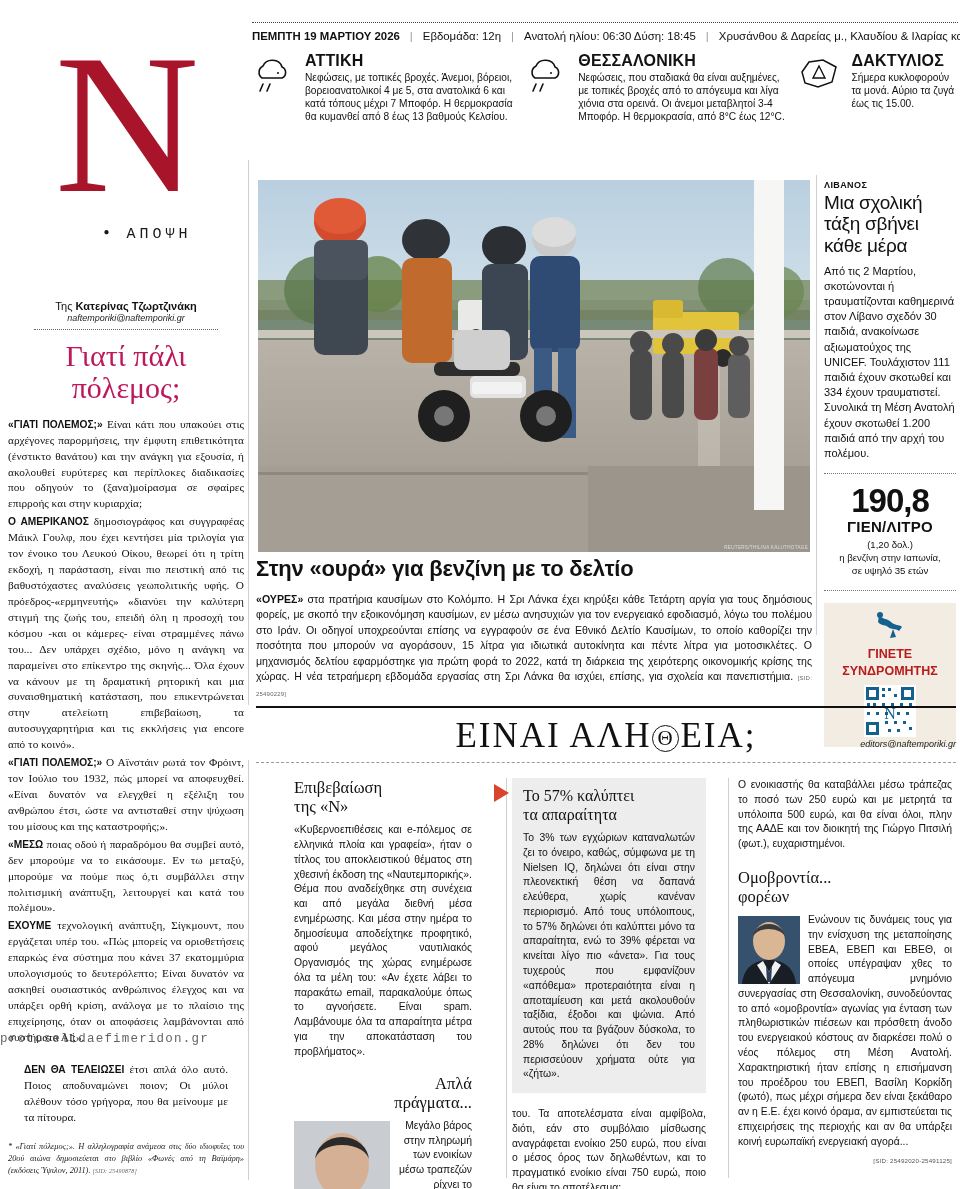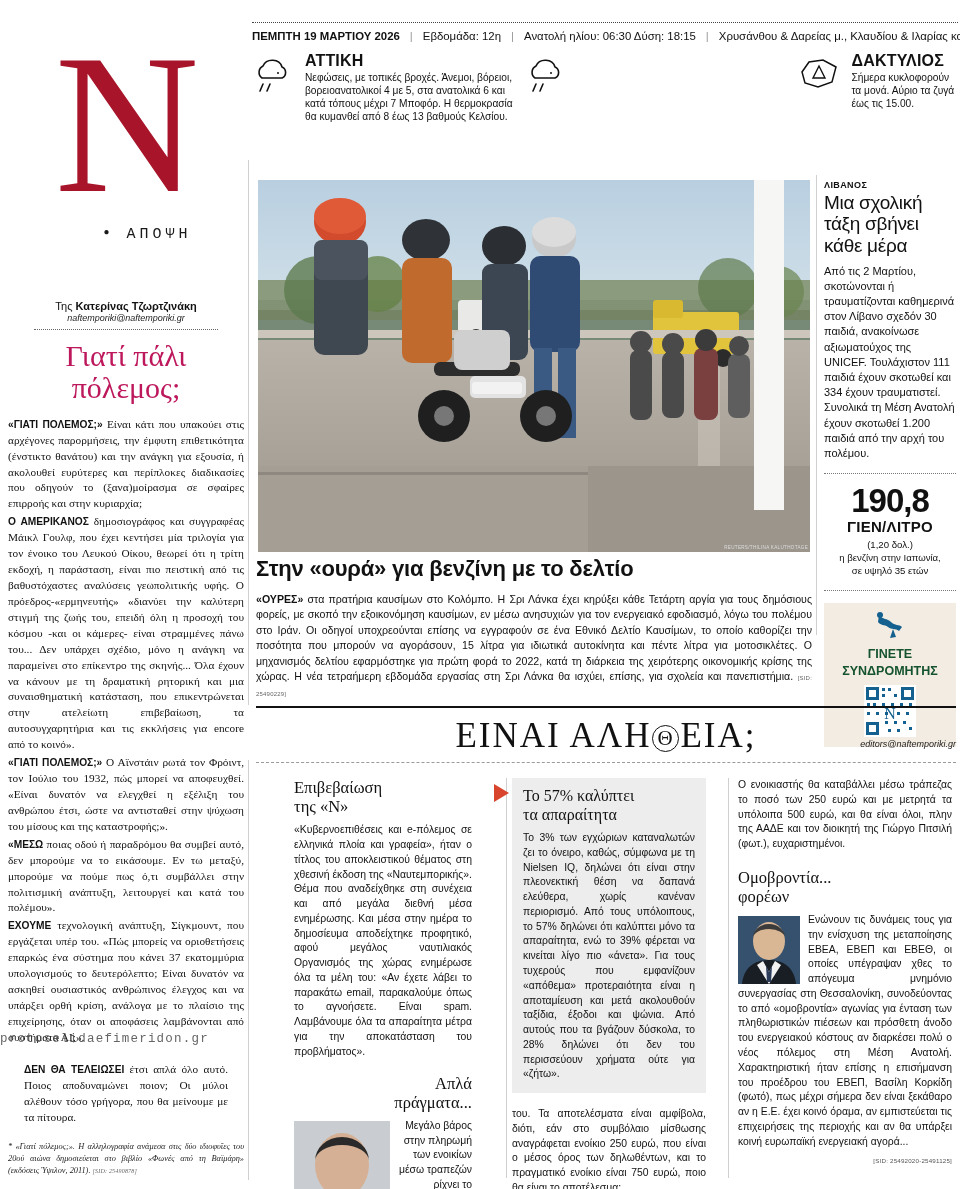--- a/index.html
+++ b/index.html
@@ -119,21 +119,21 @@
   .bignum {
     text-align: center; font-size: 33px; font-weight: bold; color: #111; letter-spacing: -1px;
     line-height: 1;
   }
   .bigunit { text-align: center; font-size: 15px; font-weight: bold; letter-spacing: .3px; margin-top: 1px; }
   .bigsub { text-align: center; font-size: 9.6px; line-height: 1.35; margin-top: 4px; color: #111; }
   .promo {
     margin-top: 12px; background: #f3ece2; padding: 8px 6px 10px; text-align: center;
   }
   .promo-icon { font-size: 22px; color: #14618f; line-height: 1; }
-  .promo-label { font-size: 12.5px; font-weight: bold; color: #14532d; line-height: 1.1; margin-top: 3px; }
+  .promo-label { font-size: 12.5px; font-weight: bold; color: #b91c1c; line-height: 1.1; margin-top: 3px; }
   .qr { width: 52px; height: 52px; margin: 7px auto 0; position: relative; background: #fff; }
 
   
   .sec-rule { position: absolute; left: 256px; top: 706px; width: 700px; border-top: 2px solid #111; }
   .sec-title {
     position: absolute; left: 256px; top: 716px; width: 700px; text-align: center;
     font-family: "Liberation Serif", serif; font-size: 35px; letter-spacing: 2px; color: #111;
   }
   .sec-title .theta-circ {
     display: inline-block; border: 1.5px solid #111; border-radius: 50%;
@@ -186,21 +186,21 @@
 
   <div class="masthead">
     <div class="logo-N">N</div>
     <div class="logo-sub">
       <span class="bullet">●</span>
       <span>ΑΠΟΨΗ</span>
     </div>
   </div>
 
   <div class="datebar">
-    <span class="seg"><b>ΠΕΜΠΤΗ 19 ΜΑΡΤΙΟΥ 2026</b></span><span class="sep">|</span><span class="seg">Εβδομάδα: 12η</span><span class="sep">|</span><span class="seg">Ανατολή ηλίου: 06:30 Δύση: 18:15</span><span class="sep">|</span><span class="seg">Χρυσάνθου &amp; Δαρείας μ., Κλαυδίου &amp; Ιλαρίας και τέκνων μ.</span>
+    <span class="seg"><b>ΠΕΜΠΤΗ 19 ΜΑΡΤΙΟΥ 2026</b></span><span class="sep">|</span><span class="seg">Εβδομάδα: 12η</span><span class="sep">|</span><span class="seg">Ανατολή ηλίου: 06:30 Δύση: 18:45</span><span class="sep">|</span><span class="seg">Χρυσάνθου &amp; Δαρείας μ., Κλαυδίου &amp; Ιλαρίας και τέκνων μ.</span>
   </div>
 
   <div class="weather">
 
     <div class="wcell attiki">
       <div class="wicon">
         <svg width="44" height="40" viewBox="0 0 44 40">
           <path d="M10 22 a7 7 0 0 1 1-12 a10 9 0 0 1 19 1 a6 6 0 0 1 0 11 z" fill="none" stroke="#111" stroke-width="1.6"></path>
           <path d="M11 28 L8 35 M18 28 L15 35" stroke="#111" stroke-width="1.6" stroke-linecap="round"></path>
           <circle cx="26" cy="17" r="1" fill="#111"></circle>
@@ -212,20 +212,24 @@
       </div>
     </div>
 
     <div class="wcell thess">
       <div class="wicon">
         <svg width="44" height="40" viewBox="0 0 44 40">
           <path d="M10 22 a7 7 0 0 1 1-12 a10 9 0 0 1 19 1 a6 6 0 0 1 0 11 z" fill="none" stroke="#111" stroke-width="1.6"></path>
           <path d="M11 28 L8 35 M18 28 L15 35" stroke="#111" stroke-width="1.6" stroke-linecap="round"></path>
           <circle cx="26" cy="17" r="1" fill="#111"></circle>
         </svg>
+      </div>
+      <div class="wbody">
+        <div class="wtitle">ΘΕΣΣΑΛΟΝΙΚΗ</div>
+        <div class="wtext">Νεφώσεις, που σταδιακά θα είναι αυξημένες, με τοπικές βροχές από το απόγευμα και λίγα χιόνια στα ορεινά. Οι άνεμοι μεταβλητοί 3-4 Μποφόρ. Η θερμοκρασία, από 8°C έως 12°C.</div>
       </div>
     </div>
 
     <div class="wcell dakt">
       <div class="wicon">
         <svg width="44" height="38" viewBox="0 0 44 38">
           <path d="M4 16 L11 6 L25 4 L38 11 L34 26 L20 31 L7 27 Z" fill="none" stroke="#111" stroke-width="1.5"></path>
           <path d="M21 10 L27 22 L15 22 Z" fill="none" stroke="#111" stroke-width="1.4"></path>
         </svg>
       </div>

